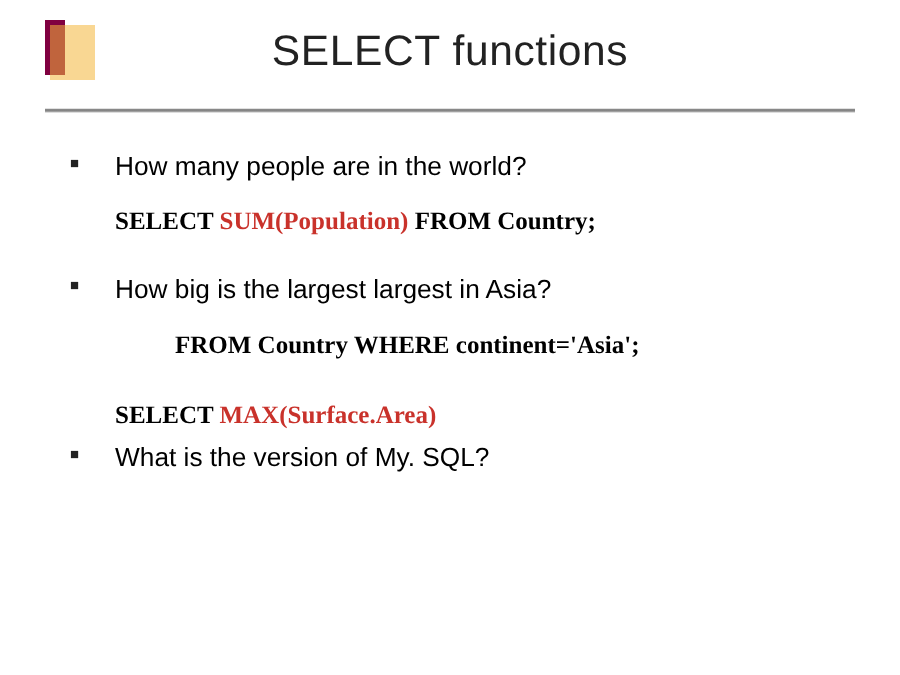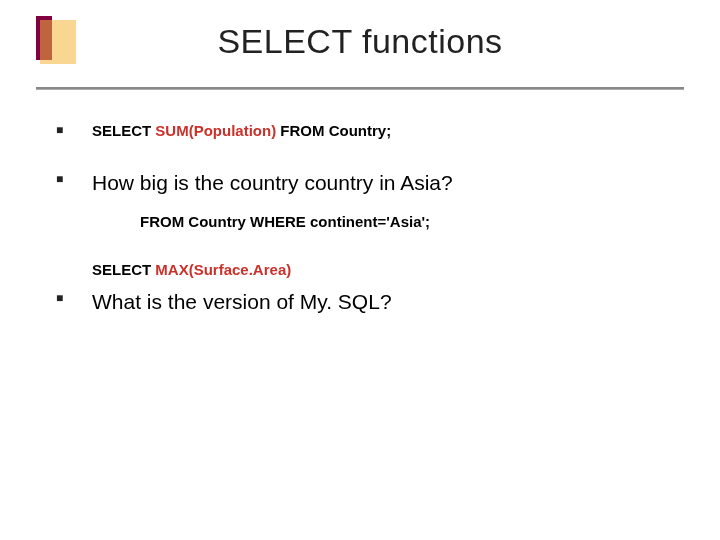--- a/index.html
+++ b/index.html
@@ -6,47 +6,48 @@
   .slide{position:relative;width:720px;height:540px;overflow:hidden}
   .accent1{position:absolute;left:36px;top:16px;width:16px;height:44px;background:#800040}
   .accent2{position:absolute;left:40px;top:20px;width:36px;height:44px;background:#f4b63a;opacity:.55}
   .title{position:absolute;left:0;right:0;top:22px;text-align:center;font-size:34px;font-weight:400;letter-spacing:.5px;color:#222}
   .rule{position:absolute;left:36px;top:88px;width:648px;height:2px;background:linear-gradient(#777,#bbb);box-shadow:0 1px 0 #fff,0 -1px 0 #888}
   .body{position:absolute;left:56px;top:120px;right:30px}
   ul.b{list-style:none;margin:0;padding:0}
   ul.b>li{position:relative;padding-left:36px;margin-bottom:4px}
   ul.b>li::before{content:"\25A0";position:absolute;left:0;top:3px;font-size:12px;color:#222}
   .q{font-size:21px;line-height:1.35;margin:0 0 14px 0}
-  .code{font-family:Liberation Sans, sans-serif;font-size:15px;font-weight:bold;line-height:1.5;margin:0 0 26px 0}
+  .code{font-family:Liberation Serif, serif;font-size:20px;font-weight:bold;line-height:1.5;margin:0 0 26px 0}
   .code.indent{padding-left:48px}
   .fn{color:#c9322b}
   ul.b>li:nth-child(1){margin-bottom:2px}
   ul.b>li:nth-child(2){margin-top:6px;margin-bottom:2px}
   ul.b>li:nth-child(3){margin-top:6px}
 </style>
 </head>
 <body>
 <div class="slide">
 
   <div class="accent1"></div>
   <div class="accent2"></div>
   <div class="title">SELECT functions</div>
   <div class="rule"></div>
 
   <div class="body">
     <ul class="b">
 
       <li>
+        <p class="q">How many people are in the world?</p>
         <p class="code">
           <span>SELECT </span><span class="fn">SUM(Population)</span><span> FROM Country;</span>
         </p>
       </li>
 
       <li>
-        <p class="q">How big is the country country in Asia?</p>
+        <p class="q">How big is the largest largest in Asia?</p>
         <p class="code indent">
           <span>FROM Country WHERE continent='Asia';</span>
         </p>
         <p class="code" style="margin-bottom:4px">
           <span>SELECT </span><span class="fn">MAX(Surface.Area)</span><span></span>
         </p>
       </li>
 
       <li>
         <p class="q">What is the version of My. SQL?</p>

